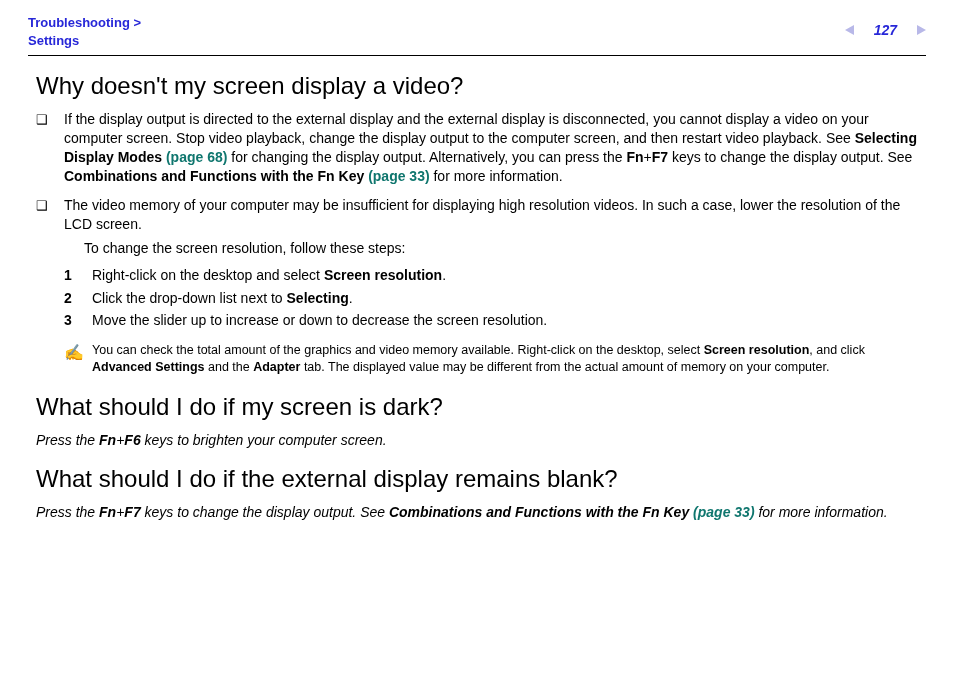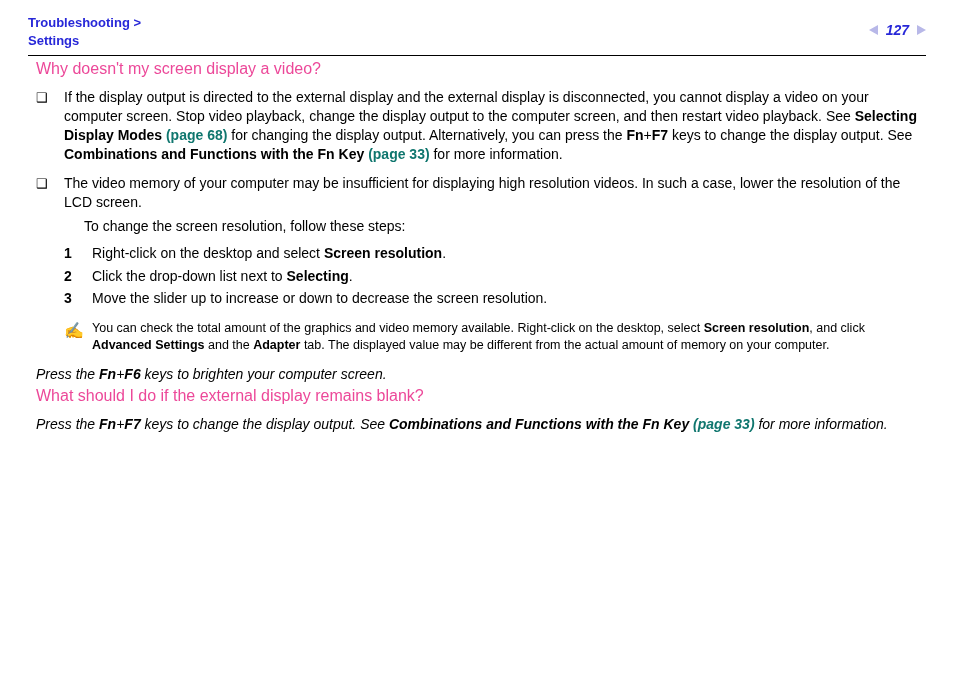--- a/index.html
+++ b/index.html
@@ -24,21 +24,21 @@
   }
   .breadcrumb {
     font-size: 13px;
     font-weight: bold;
     color: #2727d8;
     line-height: 1.35;
   }
   .pagenum-wrap {
     display: flex;
     align-items: center;
-    gap: 8px;
+    gap: 20px;
     padding-top: 8px;
   }
   .pagenum {
     font-size: 14px;
     font-weight: bold;
     font-style: italic;
     color: #2727d8;
   }
   .tri-left, .tri-right { width: 0; height: 0; display: inline-block; }
   .tri-left {
@@ -46,25 +46,25 @@
     border-bottom: 5px solid transparent;
     border-right: 9px solid #b8b8e8;
   }
   .tri-right {
     border-top: 5px solid transparent;
     border-bottom: 5px solid transparent;
     border-left: 9px solid #b8b8e8;
   }
   .content { padding: 0 8px; }
   h2 {
-    font-size: 16px;
+    font-size: 24px;
     font-weight: normal;
-    color: #ec4899;
+    color: #000000;
     margin-bottom: 10px;
-    margin-top: 4px;
+    margin-top: 16px;
   }
   .bullet-list { list-style: none; }
   .bullet-item {
     display: flex;
     align-items: flex-start;
     margin-bottom: 10px;
     font-size: 14px;
     line-height: 1.35;
   }
   .bullet-marker {
@@ -157,20 +157,21 @@
           <div class="note-block">
             <span class="note-icon">✍</span>
             <div class="note-body">
               <span>You can check the total amount of the graphics and video memory available. Right-click on the desktop, select </span><b>Screen resolution</b><span>, and click </span><b>Advanced Settings</b><span> and the </span><b>Adapter</b><span> tab. The displayed value may be different from the actual amount of memory on your computer.</span>
             </div>
           </div>
         </div>
       </li>
     </ul>
 
+    <h2>What should I do if my screen is dark?</h2>
     <p class="para">
       <span>Press the </span><b>Fn</b><span>+</span><b>F6</b><span> keys to brighten your computer screen.</span>
     </p>
 
     <h2>What should I do if the external display remains blank?</h2>
     <p class="para">
       <span>Press the </span><b>Fn</b><span>+</span><b>F7</b><span> keys to change the display output. See </span><b>Combinations and Functions with the Fn Key </b><span class="link">(page 33)</span><span> for more information.</span>
     </p>
 
   </div>

